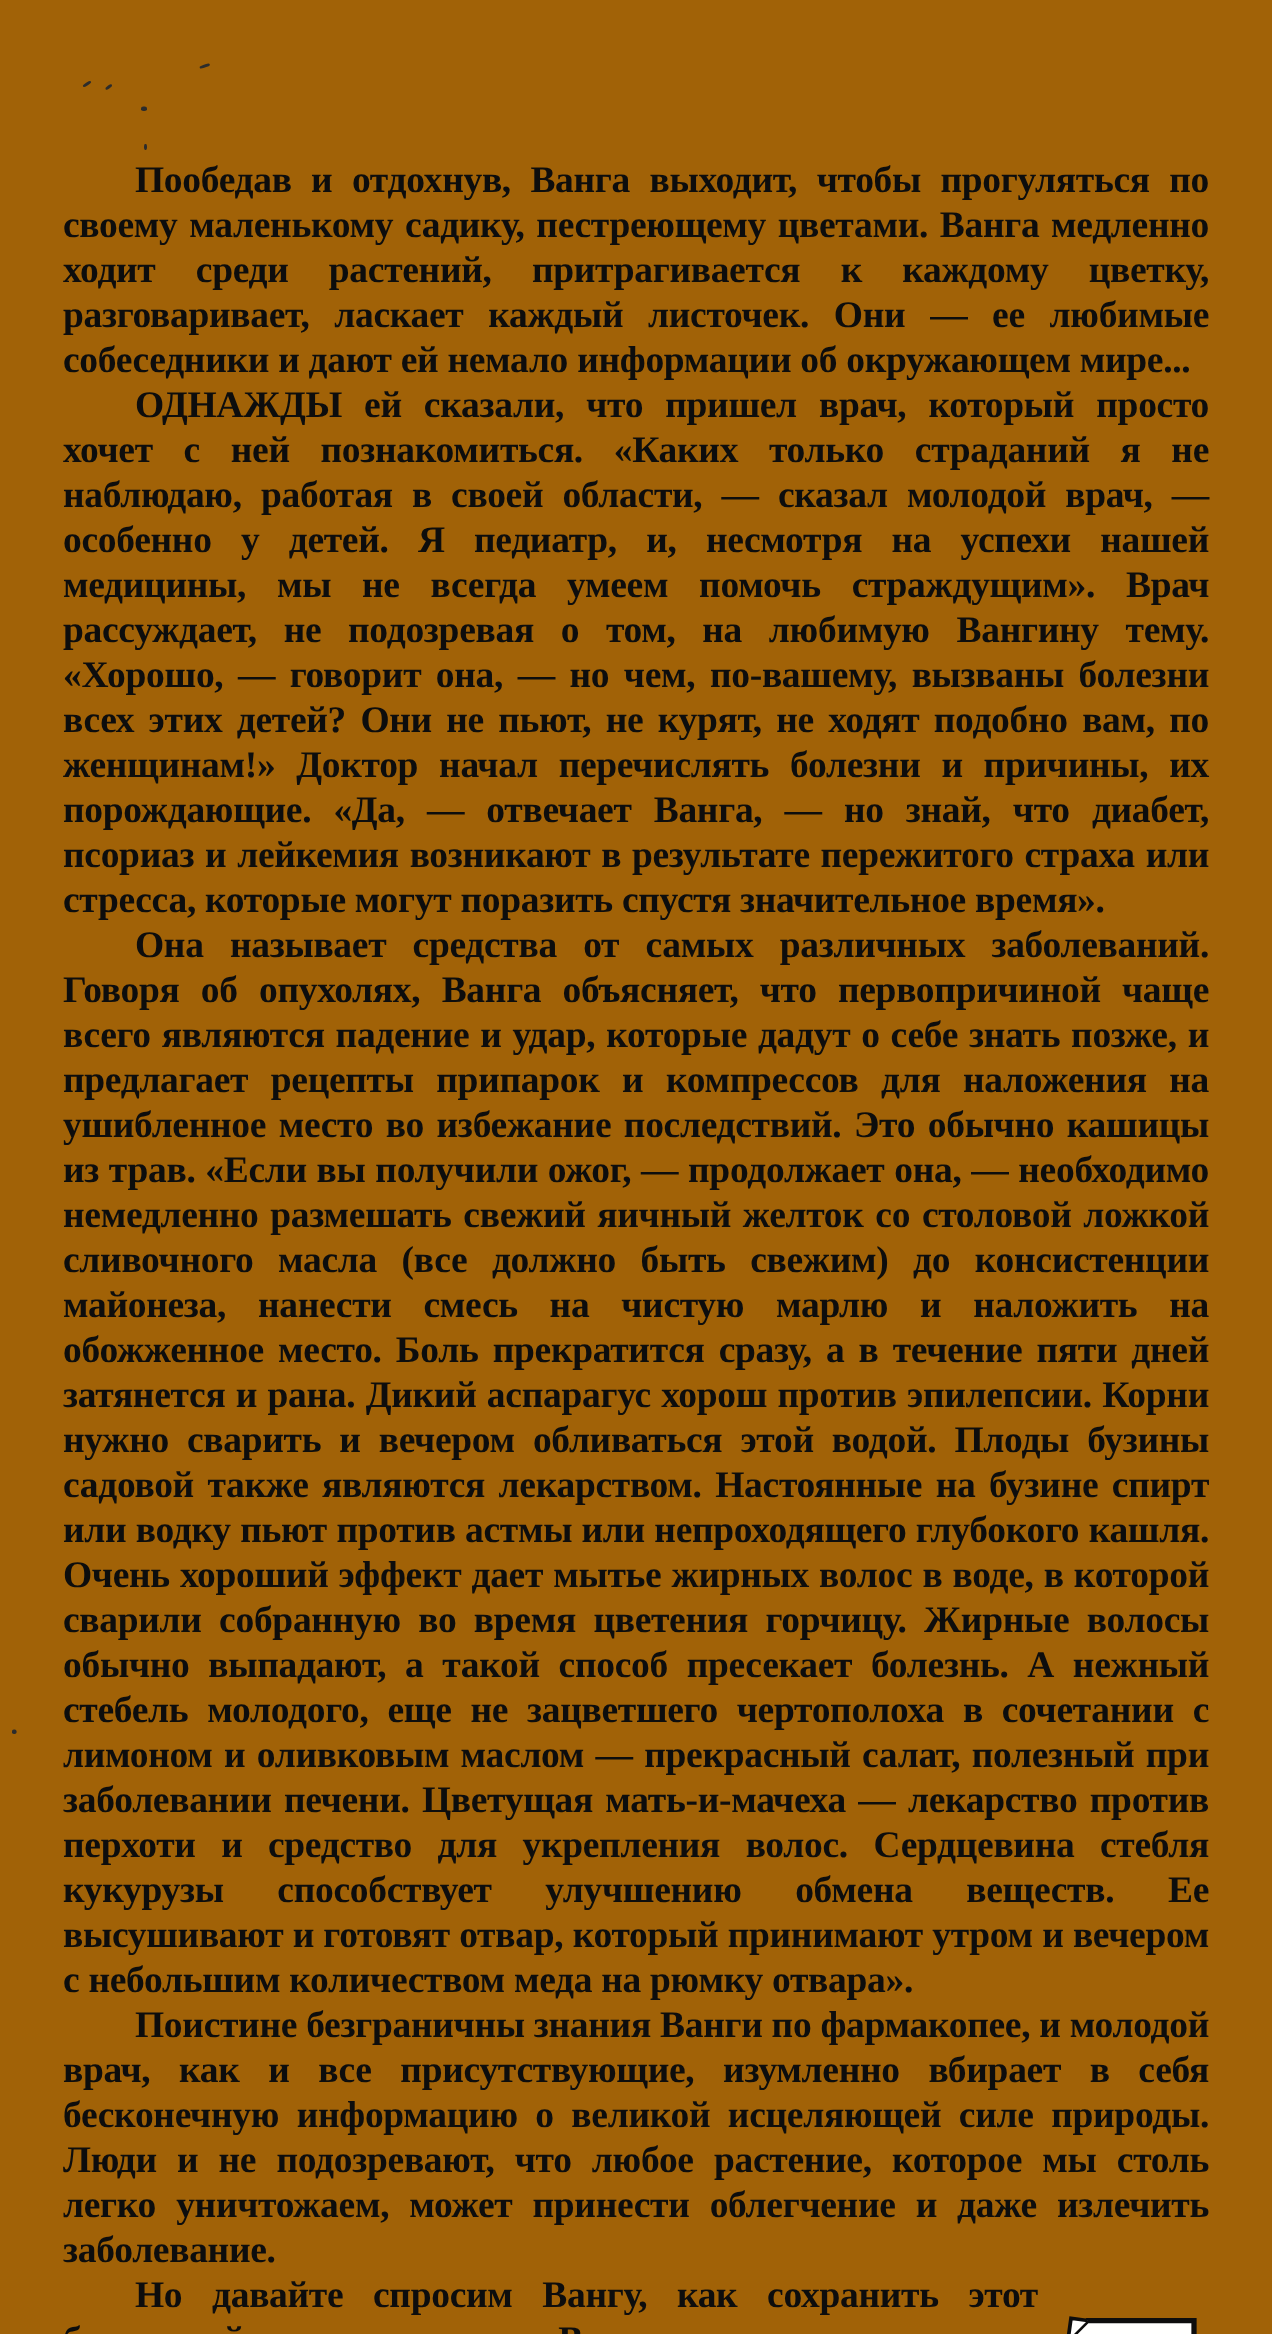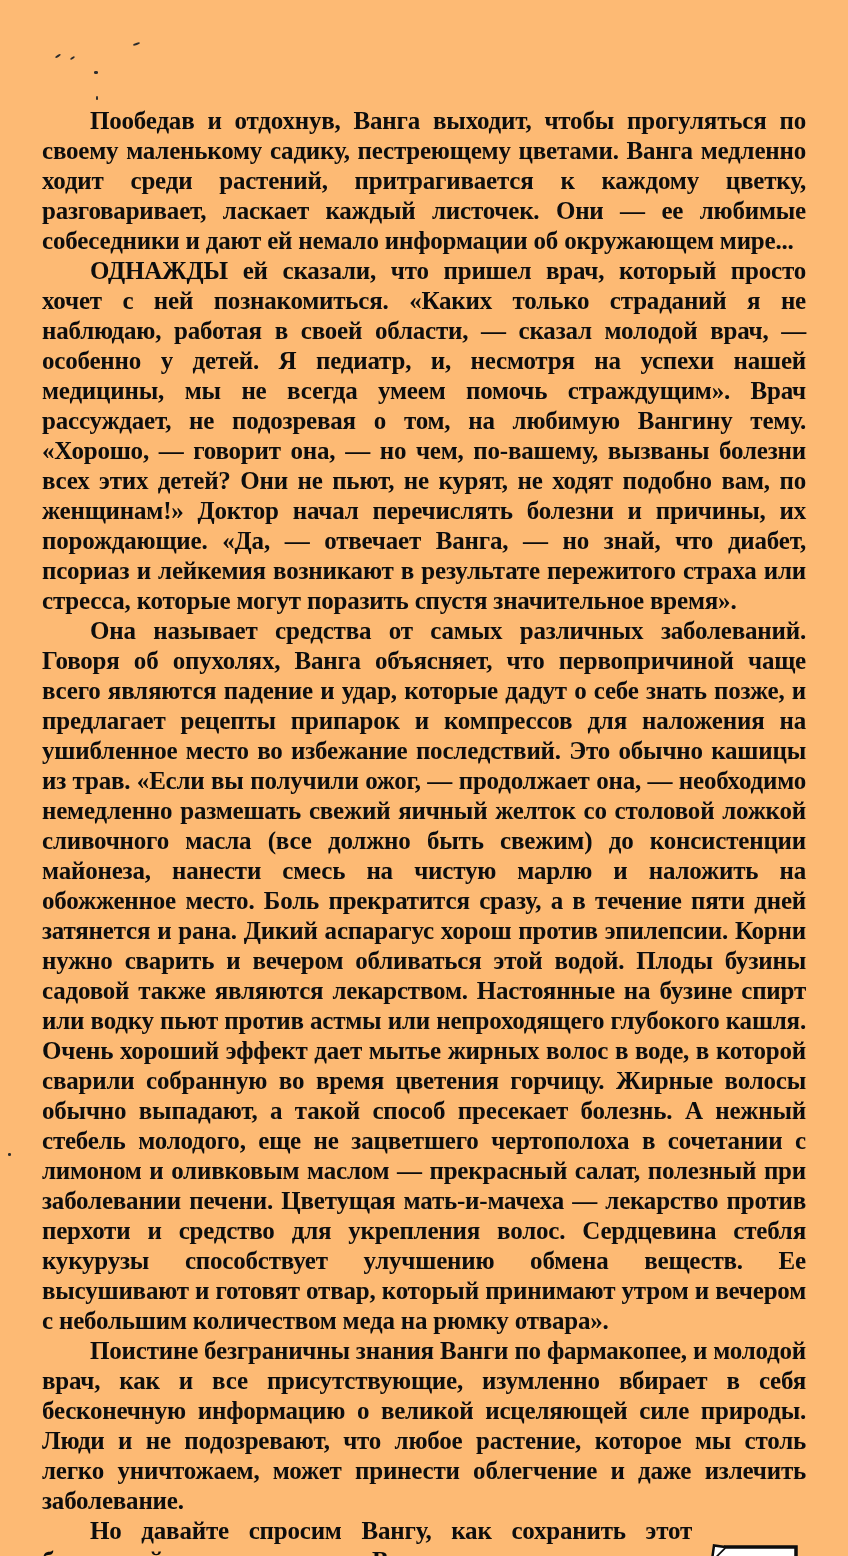--- a/index.html
+++ b/index.html
@@ -1,20 +1,20 @@
 <!DOCTYPE html>
 <html><head>
 <meta charset="utf-8">
 <style>
   html, body { margin: 0; padding: 0; background: #ffffff; }
   .page {
     position: relative;
     width: 848px;
     height: 1556px;
-    background: #fdba74;
+    background: #a16207;
     font-family: "Liberation Serif", serif;
     color: #0d0d0d;
     overflow: hidden;
   }
   .text-block {
     position: absolute;
     left: 42px;
     top: 106px;
     width: 764px;
     font-size: 25px;

